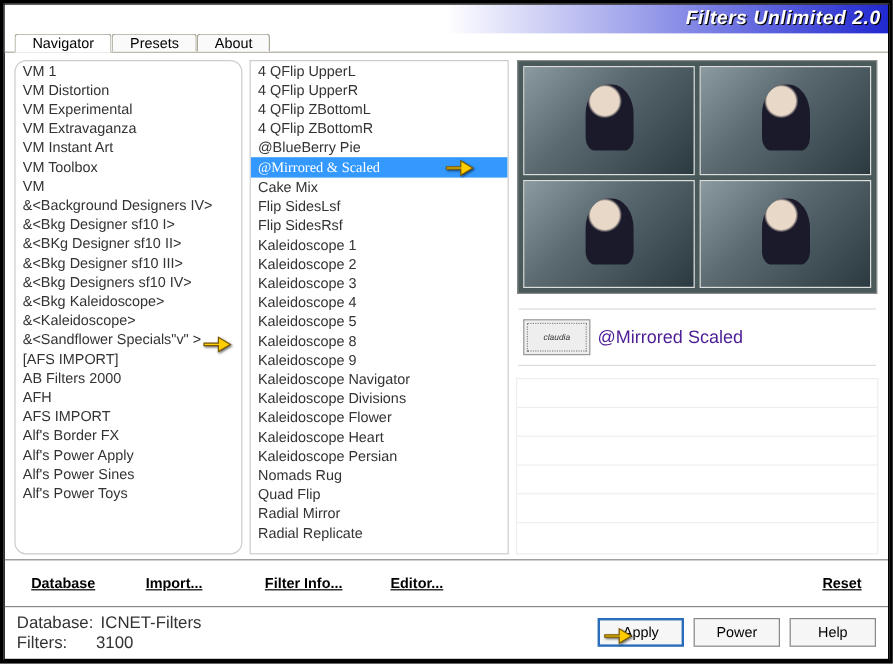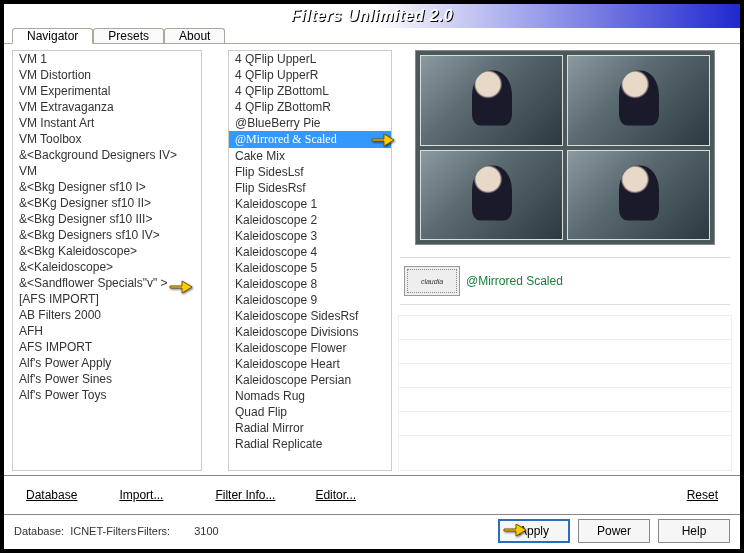--- a/index.html
+++ b/index.html
@@ -1,50 +1,50 @@
 <!DOCTYPE html>
 <html><head>
 <meta charset="utf-8">
 <style>
 * { margin: 0; padding: 0; box-sizing: border-box; font-family: 'Segoe UI', Tahoma, sans-serif; }
 body { width: 744px; height: 553px; background: #000; overflow: hidden; }
 .window { position: absolute; inset: 3px; background: #fff; border: 1px solid #000; display: flex; flex-direction: column; }
-.titlebar { height: 24px; background: linear-gradient(to right, #fff 50%, #2028d0); display: flex; align-items: center; justify-content: center; padding: 2px 6px; }
+.titlebar { height: 24px; background: linear-gradient(to right, #fff 50%, #2028d0); display: flex; align-items: center; justify-content: flex-end; padding: 2px 6px; }
 .title-text { font-weight: bold; font-style: italic; font-size: 16px; color: #fff; text-shadow: 1px 1px 0 #000; letter-spacing: 0.5px; }
 .tabs { display: flex; background: #fff; border-bottom: 1px solid #aca899; padding-left: 8px; font-size: 12px; }
 .tab { padding: 0 14px; border: 1px solid #aca899; border-bottom: none; border-radius: 3px 3px 0 0; background: #fafafa; margin-right: 0px; position: relative; cursor: pointer; }
 .tab.active { background: #fff; border-bottom: 1px solid #fff; margin-bottom: -1px; z-index: 2; }
 .content { flex: 1; display: flex; padding: 6px 8px 4px 8px; gap: 6px; overflow: hidden; }
 .listpane { position: relative; border: 1px solid #ccc; background: #fff; overflow-y: scroll; font-size: 12px; color: #333; }
 .listpane::-webkit-scrollbar { width: 16px; }
 .listpane::-webkit-scrollbar-track { background: #f0f0f0; border-left: 1px solid #ddd; }
 .listpane::-webkit-scrollbar-thumb { background: #cdcdcd; border: 1px solid #bbb; border-radius: 2px; }
 .listpane::-webkit-scrollbar-button { background: #e8e8e8; height: 16px; border: 1px solid #ccc; }
-.pane1 { width: 190px; }
-.pane2 { width: 164px; margin-left: 20px; }
+.pane1 { width: 190px; border-radius: 10px; }
+.pane2 { width: 216px; }
 .item { padding: 1px 6px; white-space: nowrap; cursor: pointer; }
 .item.selected { background: #3399ff; color: #fff; font-family: Liberation Serif, serif; }
 .rightpane { flex: 1; display: flex; flex-direction: column; position: relative; }
 .preview { width: 300px; height: 195px; margin: 0 auto 6px auto; border: 1px solid #888; background: #4a5a5a; position: relative; display: grid; grid-template-columns: 1fr 1fr; grid-template-rows: 1fr 1fr; gap: 4px; padding: 4px; }
 .pcell { background: linear-gradient(135deg, #8a9aa0 0%, #5a6a70 40%, #2a3a40 100%); border: 1px solid #ddd; position: relative; overflow: hidden; }
 .pcell::before { content: ''; position: absolute; left: 50%; top: 48%; width: 40px; height: 55px; background: radial-gradient(circle at 40% 25%, #e8d8c8 25%, #1a1a2a 30%); transform: translate(-50%,-50%); border-radius: 45% 45% 20% 20%; }
 .filtername { padding: 6px 2px; }
 .filtername-row { display: flex; align-items: center; gap: 6px; border-top: 1px solid #ddd; border-bottom: 1px solid #ddd; padding: 8px 4px; }
 .stamp { width: 56px; height: 30px; background: #eee; border: 1px solid #999; position: relative; font-size: 7px; display: flex; align-items: center; justify-content: center; font-style: italic; color: #333; }
 .stamp::before { content: ''; position: absolute; inset: 2px; border: 1px dotted #888; }
-.filtertitle { font-size: 12px; color: #15803d; }
+.filtertitle { font-size: 15px; color: #4c1d95; }
 .params { flex: 1; background: #fff; border: 1px solid #eee; margin-top: 4px; }
 .param-row { height: 24px; border-bottom: 1px solid #eee; }
 .action-rows { border-top: 1px solid #888; padding: 6px 10px; display: flex; flex-direction: column; gap: 0; font-size: 12px; }
 .row-a { display: flex; align-items: center; height: 26px; }
 .row-a .sp { flex: 1; }
 .btnlike { padding: 3px 12px; font-size: 12px; background: none; border: none; cursor: pointer; text-decoration: underline; }
-.btnbold { font-weight: normal; }
+.btnbold { font-weight: bold; }
 .footer { border-top: 1px solid #888; padding: 4px 10px 6px 10px; display: flex; align-items: center; font-size: 12px; gap: 20px; }
-.footer-info { display: flex; gap: 1px; font-size: 11px; color: #333; }
+.footer-info { display: flex; flex-direction: column; gap: 1px; font-size: 14px; color: #333; }
 .footer-info span { display: flex; gap: 6px; }
 .footer-btns { margin-left: auto; display: flex; gap: 8px; align-items: center; }
 .winbtn { min-width: 72px; height: 24px; background: #f6f6f6; border: 1px solid #888; font-size: 12px; cursor: pointer; display: inline-flex; align-items: center; justify-content: center; }
 .winbtn.primary { border: 2px solid #2a6ebb; }
 .pointer { position: absolute; z-index: 50; width: 26px; height: 18px; pointer-events: none; }
 .pointer svg { width: 100%; height: 100%; filter: drop-shadow(1px 1px 1px rgba(0,0,0,0.6)); }
 </style>
 </head>
 <body>
 
@@ -59,33 +59,34 @@
     </div>
 
   <div class="content">
     <div class="listpane pane1" id="pane1">
         <div class="item">VM 1</div>
         <div class="item">VM Distortion</div>
         <div class="item">VM Experimental</div>
         <div class="item">VM Extravaganza</div>
         <div class="item">VM Instant Art</div>
         <div class="item">VM Toolbox</div>
+        <div class="item">VM</div>
         <div class="item">&amp;&lt;Background Designers IV&gt;</div>
-        <div class="item">VM</div>
         <div class="item">&amp;&lt;Bkg Designer sf10 I&gt;</div>
         <div class="item">&amp;&lt;BKg Designer sf10 II&gt;</div>
         <div class="item">&amp;&lt;Bkg Designer sf10 III&gt;</div>
         <div class="item">&amp;&lt;Bkg Designers sf10 IV&gt;</div>
         <div class="item">&amp;&lt;Bkg Kaleidoscope&gt;</div>
         <div class="item">&amp;&lt;Kaleidoscope&gt;</div>
         <div class="item">&amp;&lt;Sandflower Specials"v" &gt;</div>
         <div class="item">[AFS IMPORT]</div>
         <div class="item">AB Filters 2000</div>
         <div class="item">AFH</div>
         <div class="item">AFS IMPORT</div>
+        <div class="item">Alf's Border FX</div>
         <div class="item">Alf's Power Apply</div>
         <div class="item">Alf's Power Sines</div>
         <div class="item">Alf's Power Toys</div>
       </div>
     <div class="listpane pane2" id="pane2">
         <div class="item">4 QFlip UpperL</div>
         <div class="item">4 QFlip UpperR</div>
         <div class="item">4 QFlip ZBottomL</div>
         <div class="item">4 QFlip ZBottomR</div>
         <div class="item">@BlueBerry Pie</div>
@@ -93,21 +94,21 @@
         <div class="item">Cake Mix</div>
         <div class="item">Flip SidesLsf</div>
         <div class="item">Flip SidesRsf</div>
         <div class="item">Kaleidoscope 1</div>
         <div class="item">Kaleidoscope 2</div>
         <div class="item">Kaleidoscope 3</div>
         <div class="item">Kaleidoscope 4</div>
         <div class="item">Kaleidoscope 5</div>
         <div class="item">Kaleidoscope 8</div>
         <div class="item">Kaleidoscope 9</div>
-        <div class="item">Kaleidoscope SidesRsf</div>
+        <div class="item">Kaleidoscope Navigator</div>
         <div class="item">Kaleidoscope Divisions</div>
         <div class="item">Kaleidoscope Flower</div>
         <div class="item">Kaleidoscope Heart</div>
         <div class="item">Kaleidoscope Persian</div>
         <div class="item">Nomads Rug</div>
         <div class="item">Quad Flip</div>
         <div class="item">Radial Mirror</div>
         <div class="item">Radial Replicate</div>
       </div>
     <div class="rightpane">

